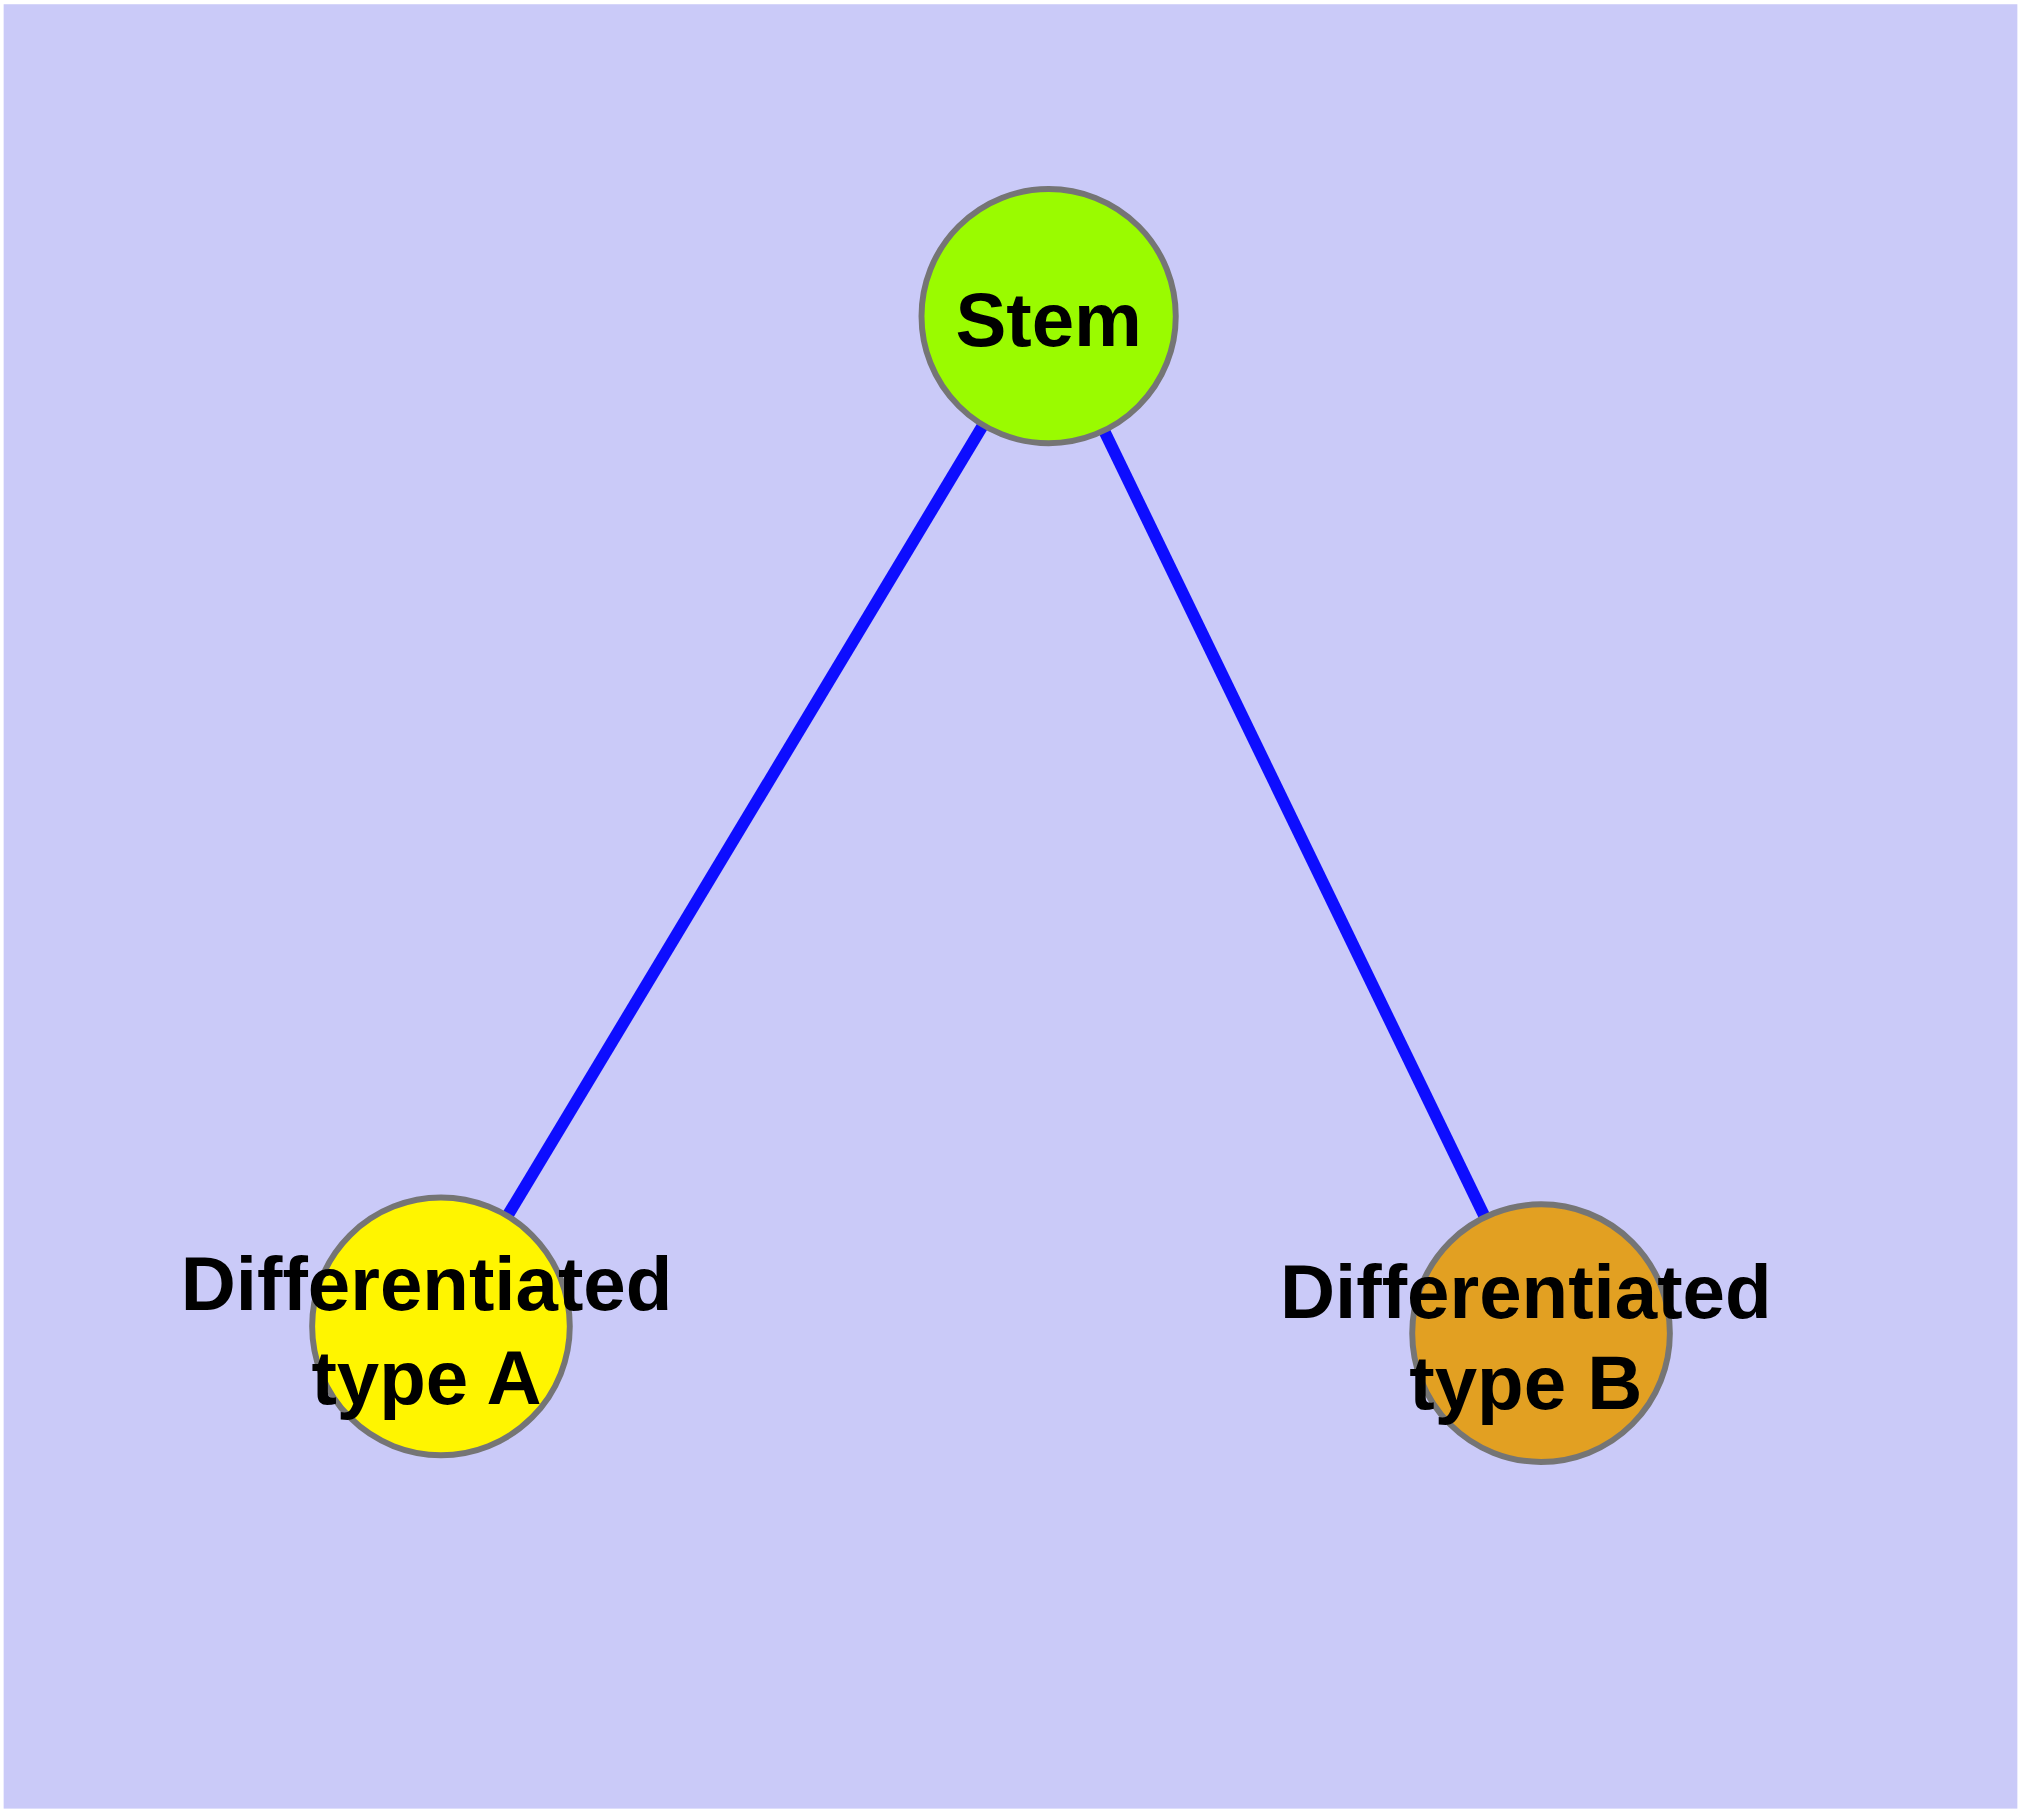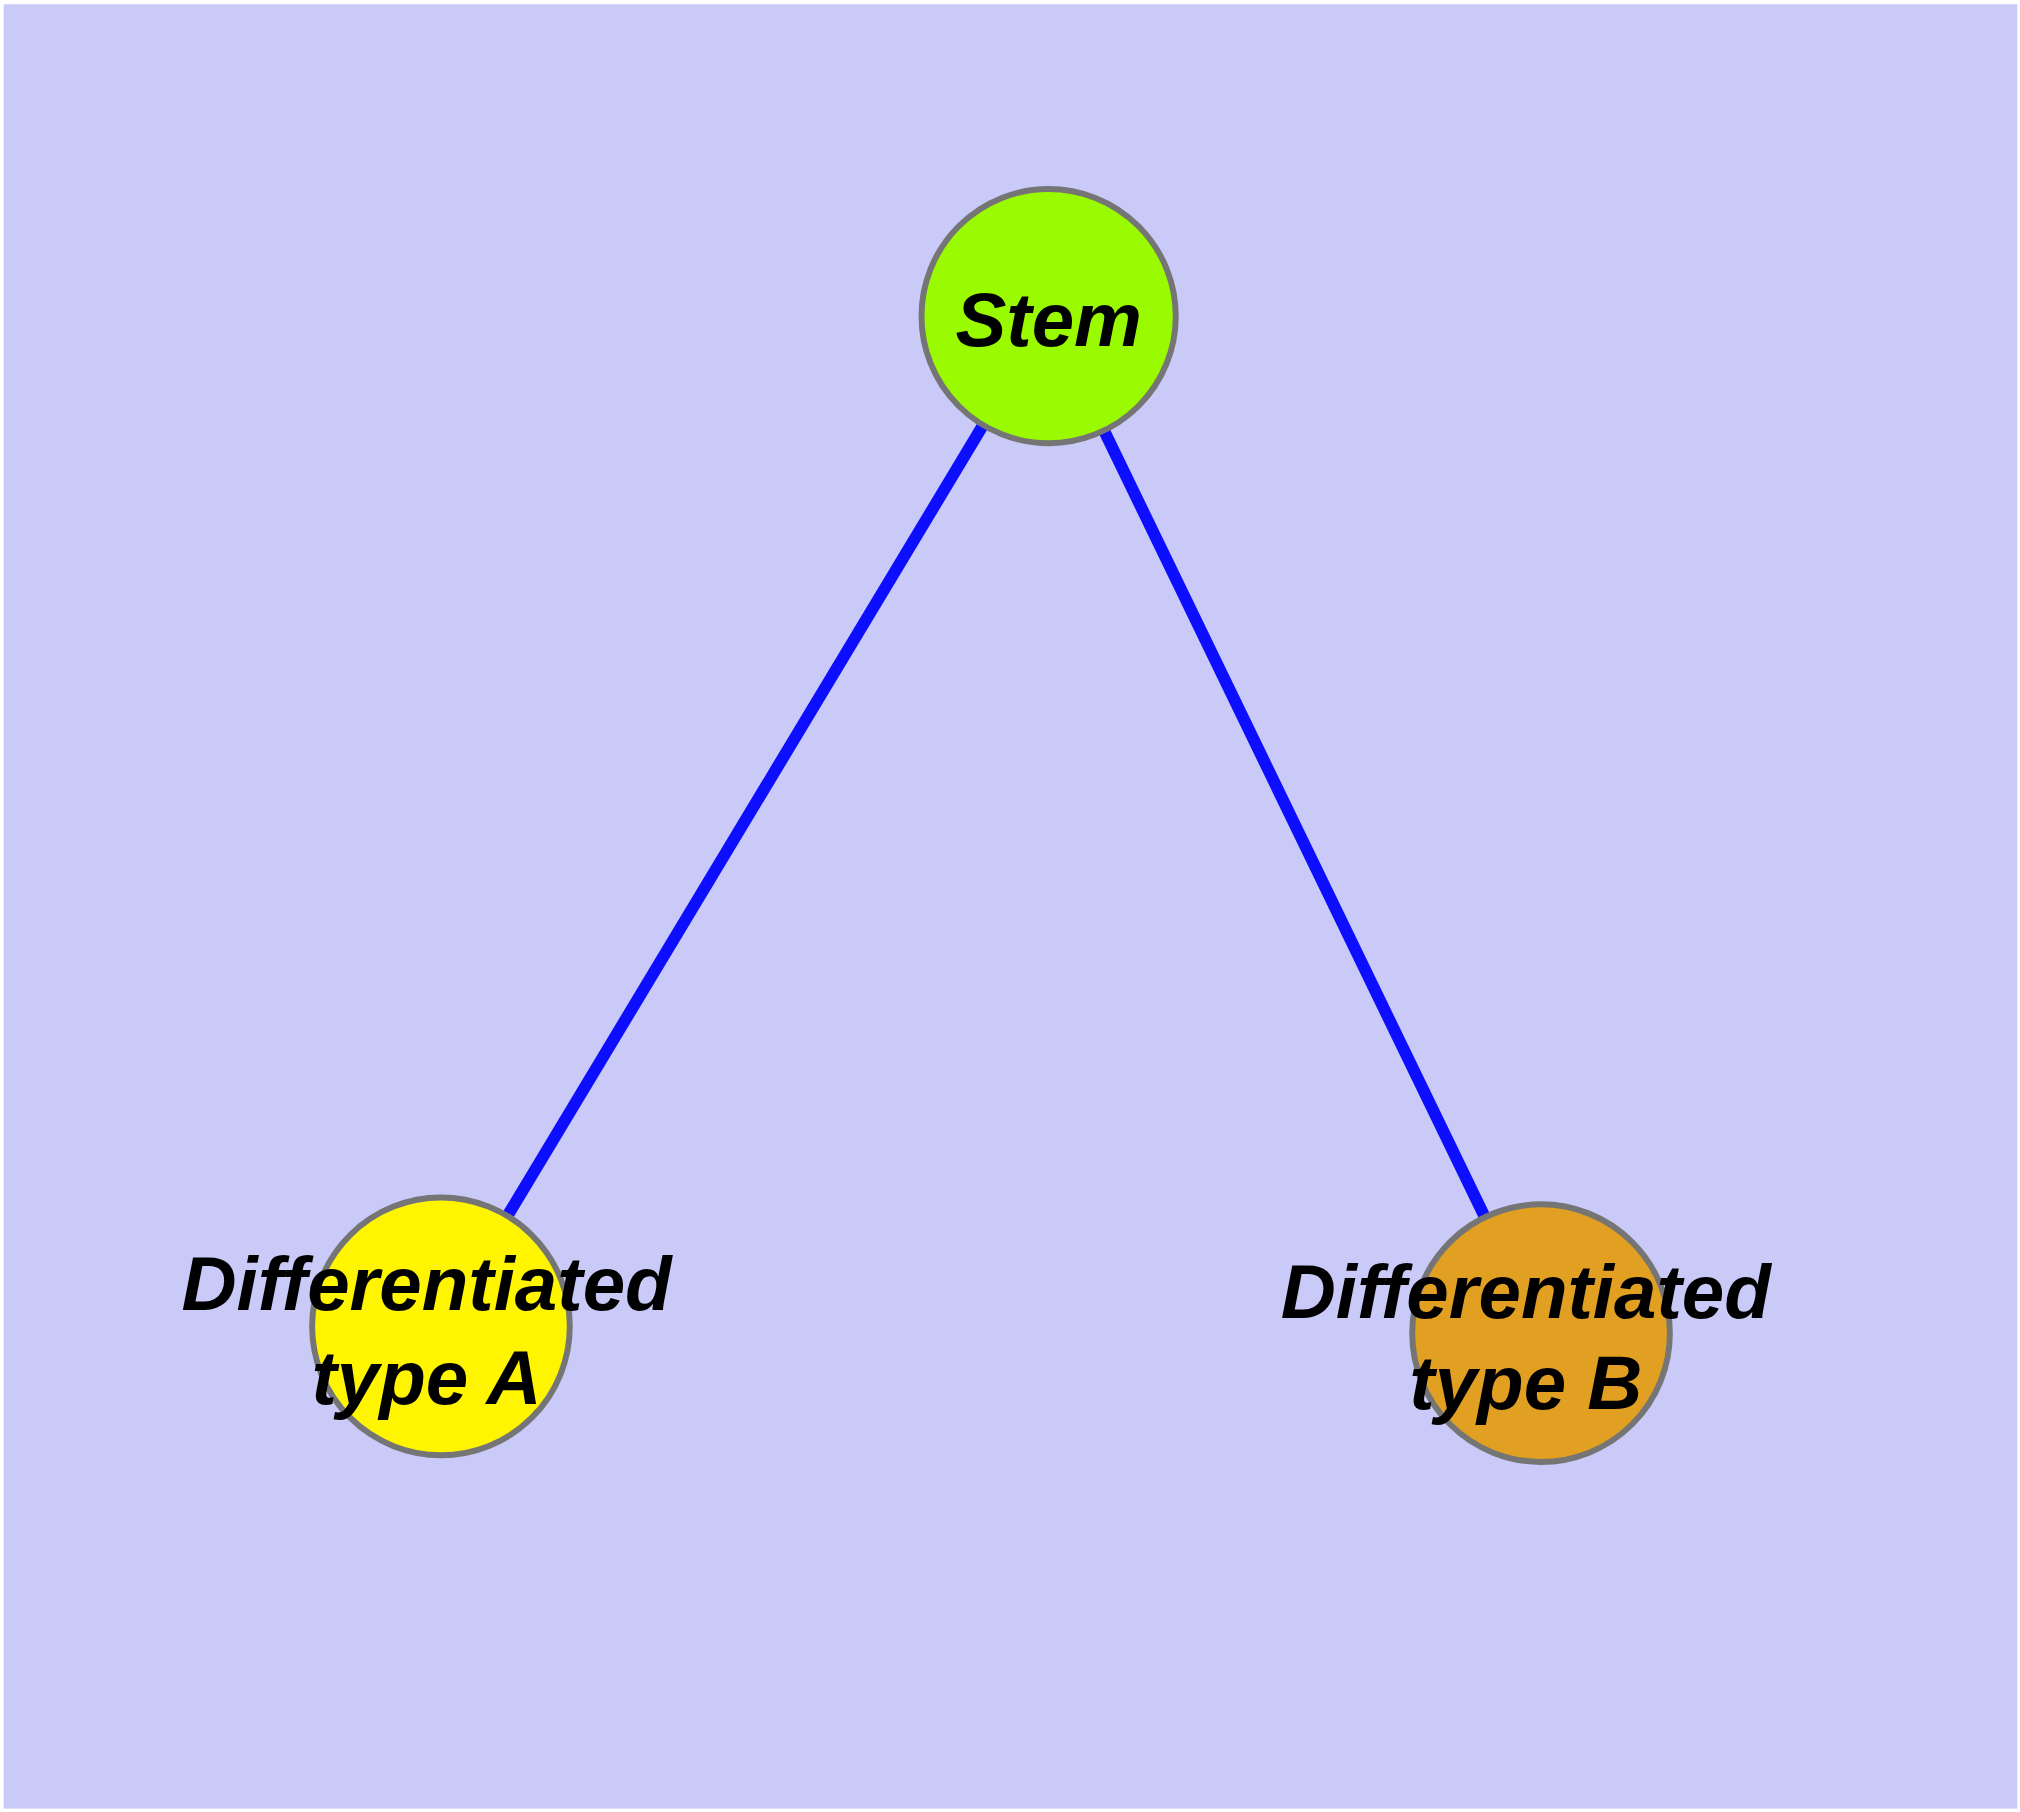--- a/index.html
+++ b/index.html
@@ -7,21 +7,20 @@
     padding: 0;
     background: #ffffff;
     width: 2021px;
     height: 1812px;
     overflow: hidden;
   }
   .stage {
     position: relative;
     width: 2011px;
     height: 1812px;
-    font-style: italic;
   }
   svg {
     display: block;
   }
   .edge {
     stroke-width: 14;
     stroke-linecap: butt;
   }
   .node {
     stroke-width: 7;

